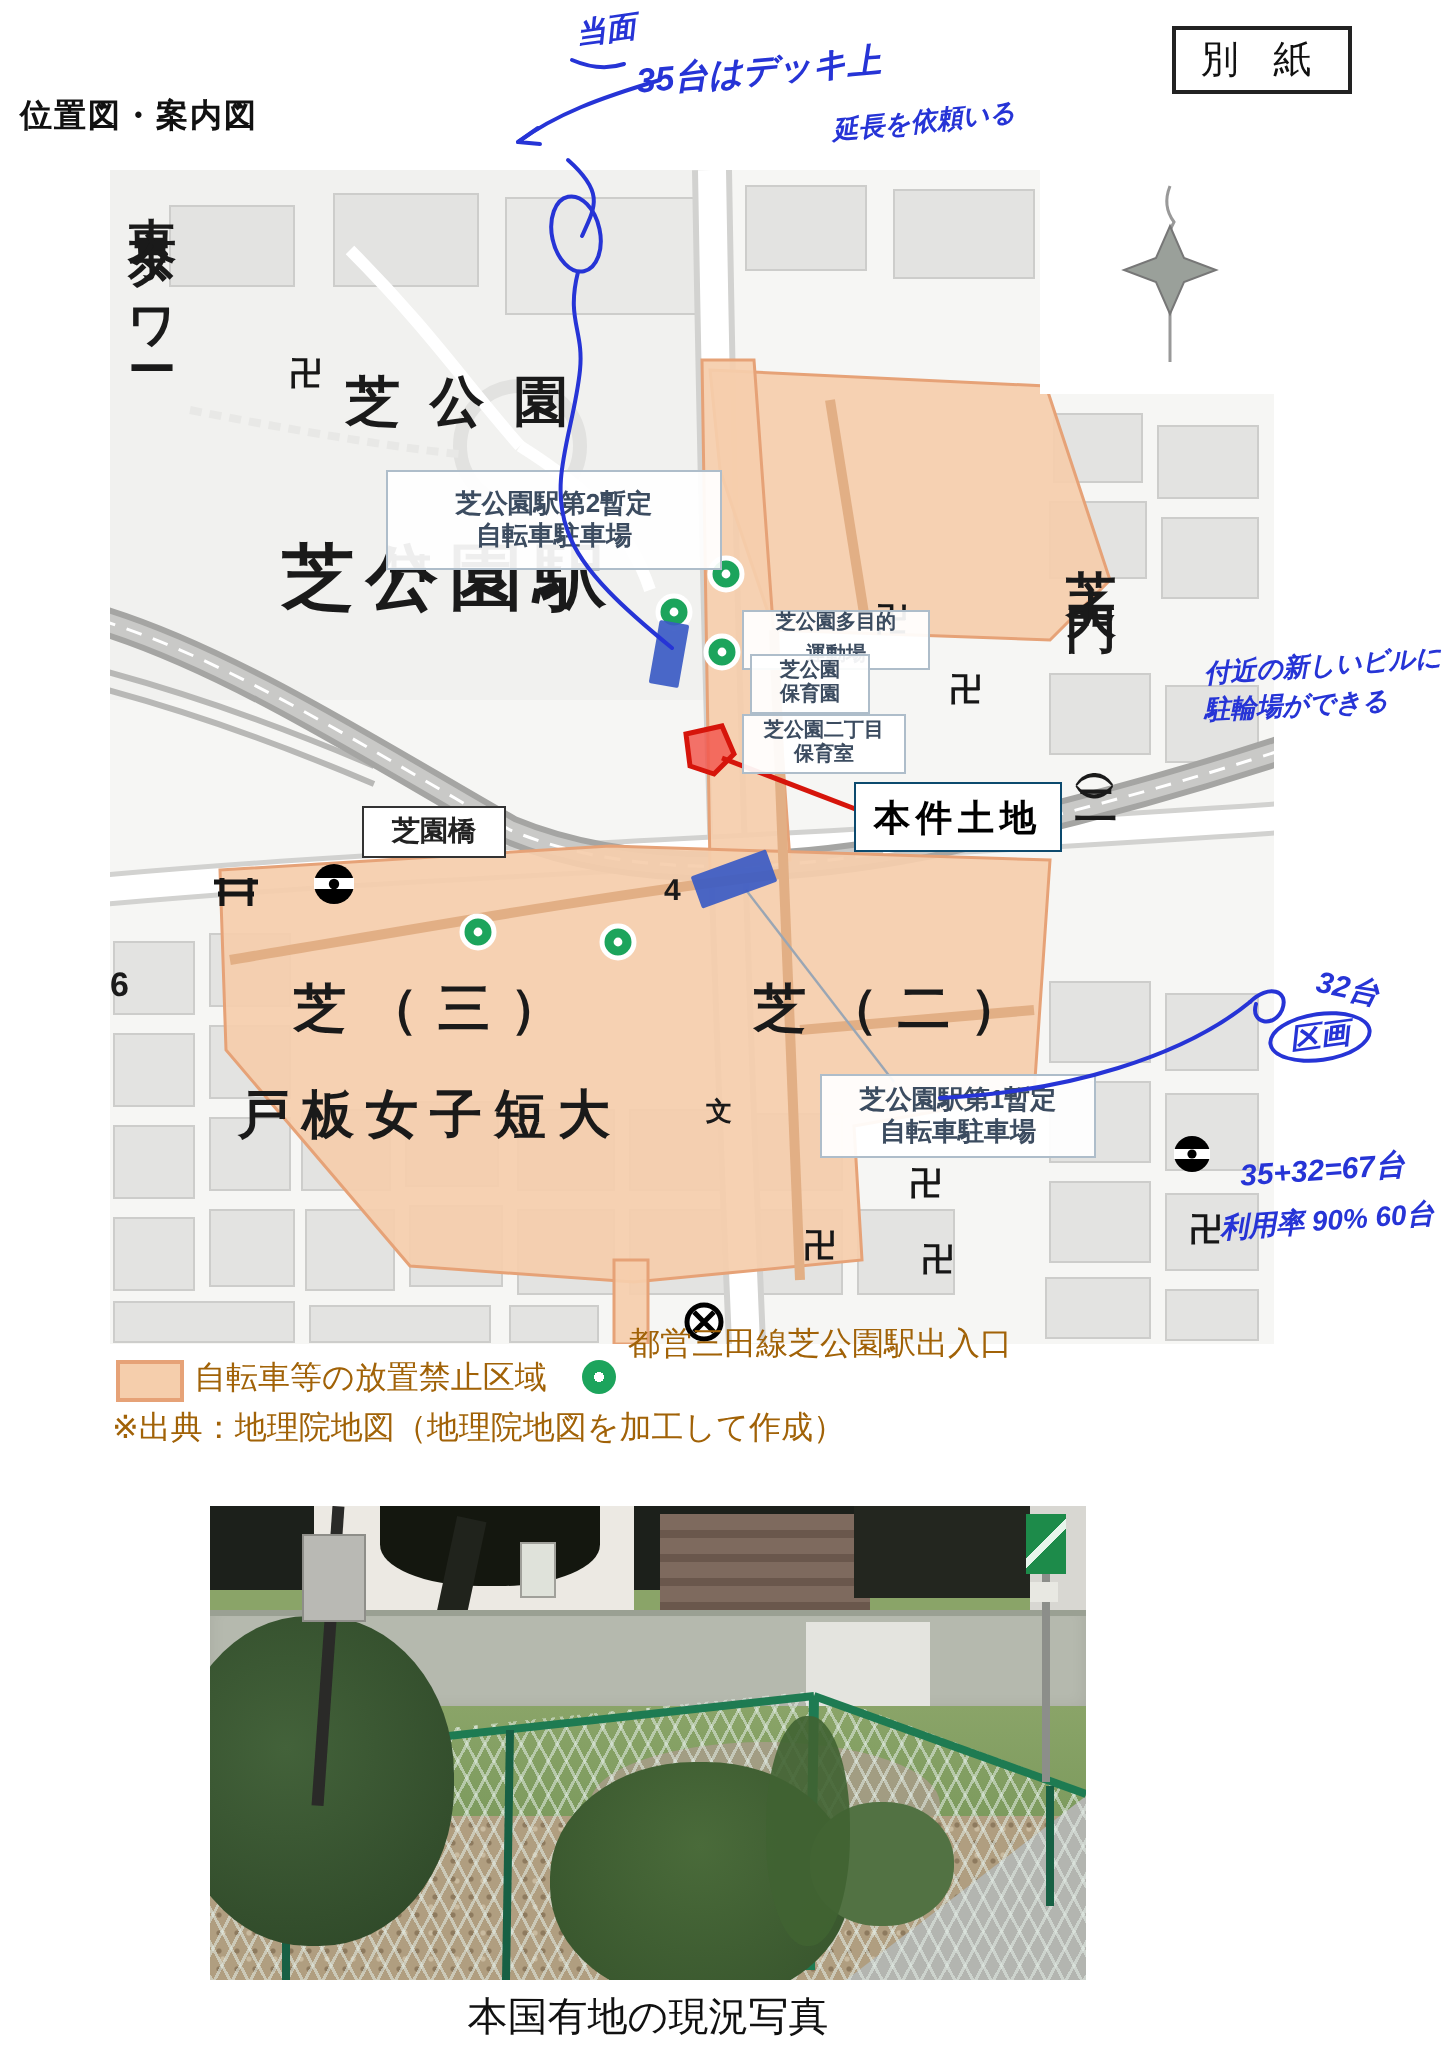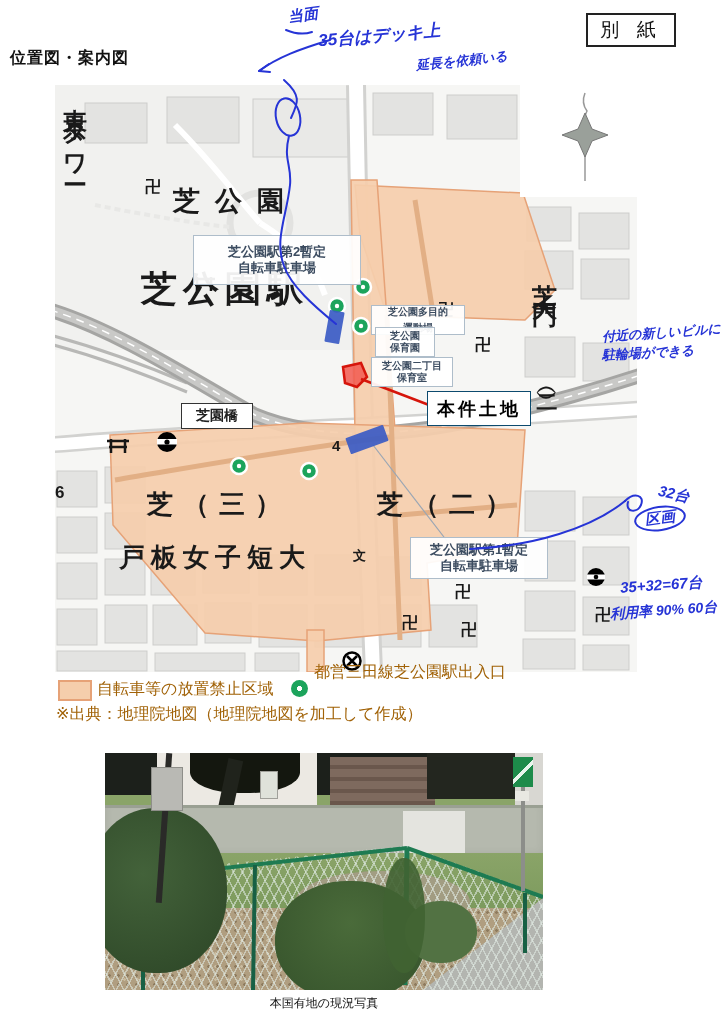--- a/index.html
+++ b/index.html
@@ -31,21 +31,21 @@
   .exit-dot{position:absolute;width:17px;height:17px;border-radius:50%;
             background:radial-gradient(circle,#fff 0 2.5px,#1CA45C 2.5px);}
   
   .photo{position:absolute;left:105px;top:753px;width:438px;height:237px;overflow:hidden;background:#8aa468;}
   .ph{position:absolute;}
   .ph-mesh{position:absolute;inset:0;
      clip-path:polygon(0 52%,69% 39%,100% 60%,100% 100%,0 100%);
      background:repeating-linear-gradient(62deg,rgba(226,236,229,.55) 0 1.5px,rgba(0,0,0,0) 1.5px 8px),
                 repeating-linear-gradient(-62deg,rgba(226,236,229,.55) 0 1.5px,rgba(0,0,0,0) 1.5px 8px);}
   .bush{position:absolute;border-radius:48%;}
-  .caption{position:absolute;left:105px;top:995px;width:438px;text-align:center;font-size:12px;color:#111;}
+  .caption{position:absolute;left:105px;top:995px;width:438px;text-align:center;font-size:20px;color:#111;}
   .ink{position:absolute;left:0;top:0;pointer-events:none;z-index:40;}
 </style>
 </head>
 <body>
 
 <div class="page">
 
   <div class="besshi">別 紙</div>
   <div class="doc-title">位置図・案内図</div>
 

